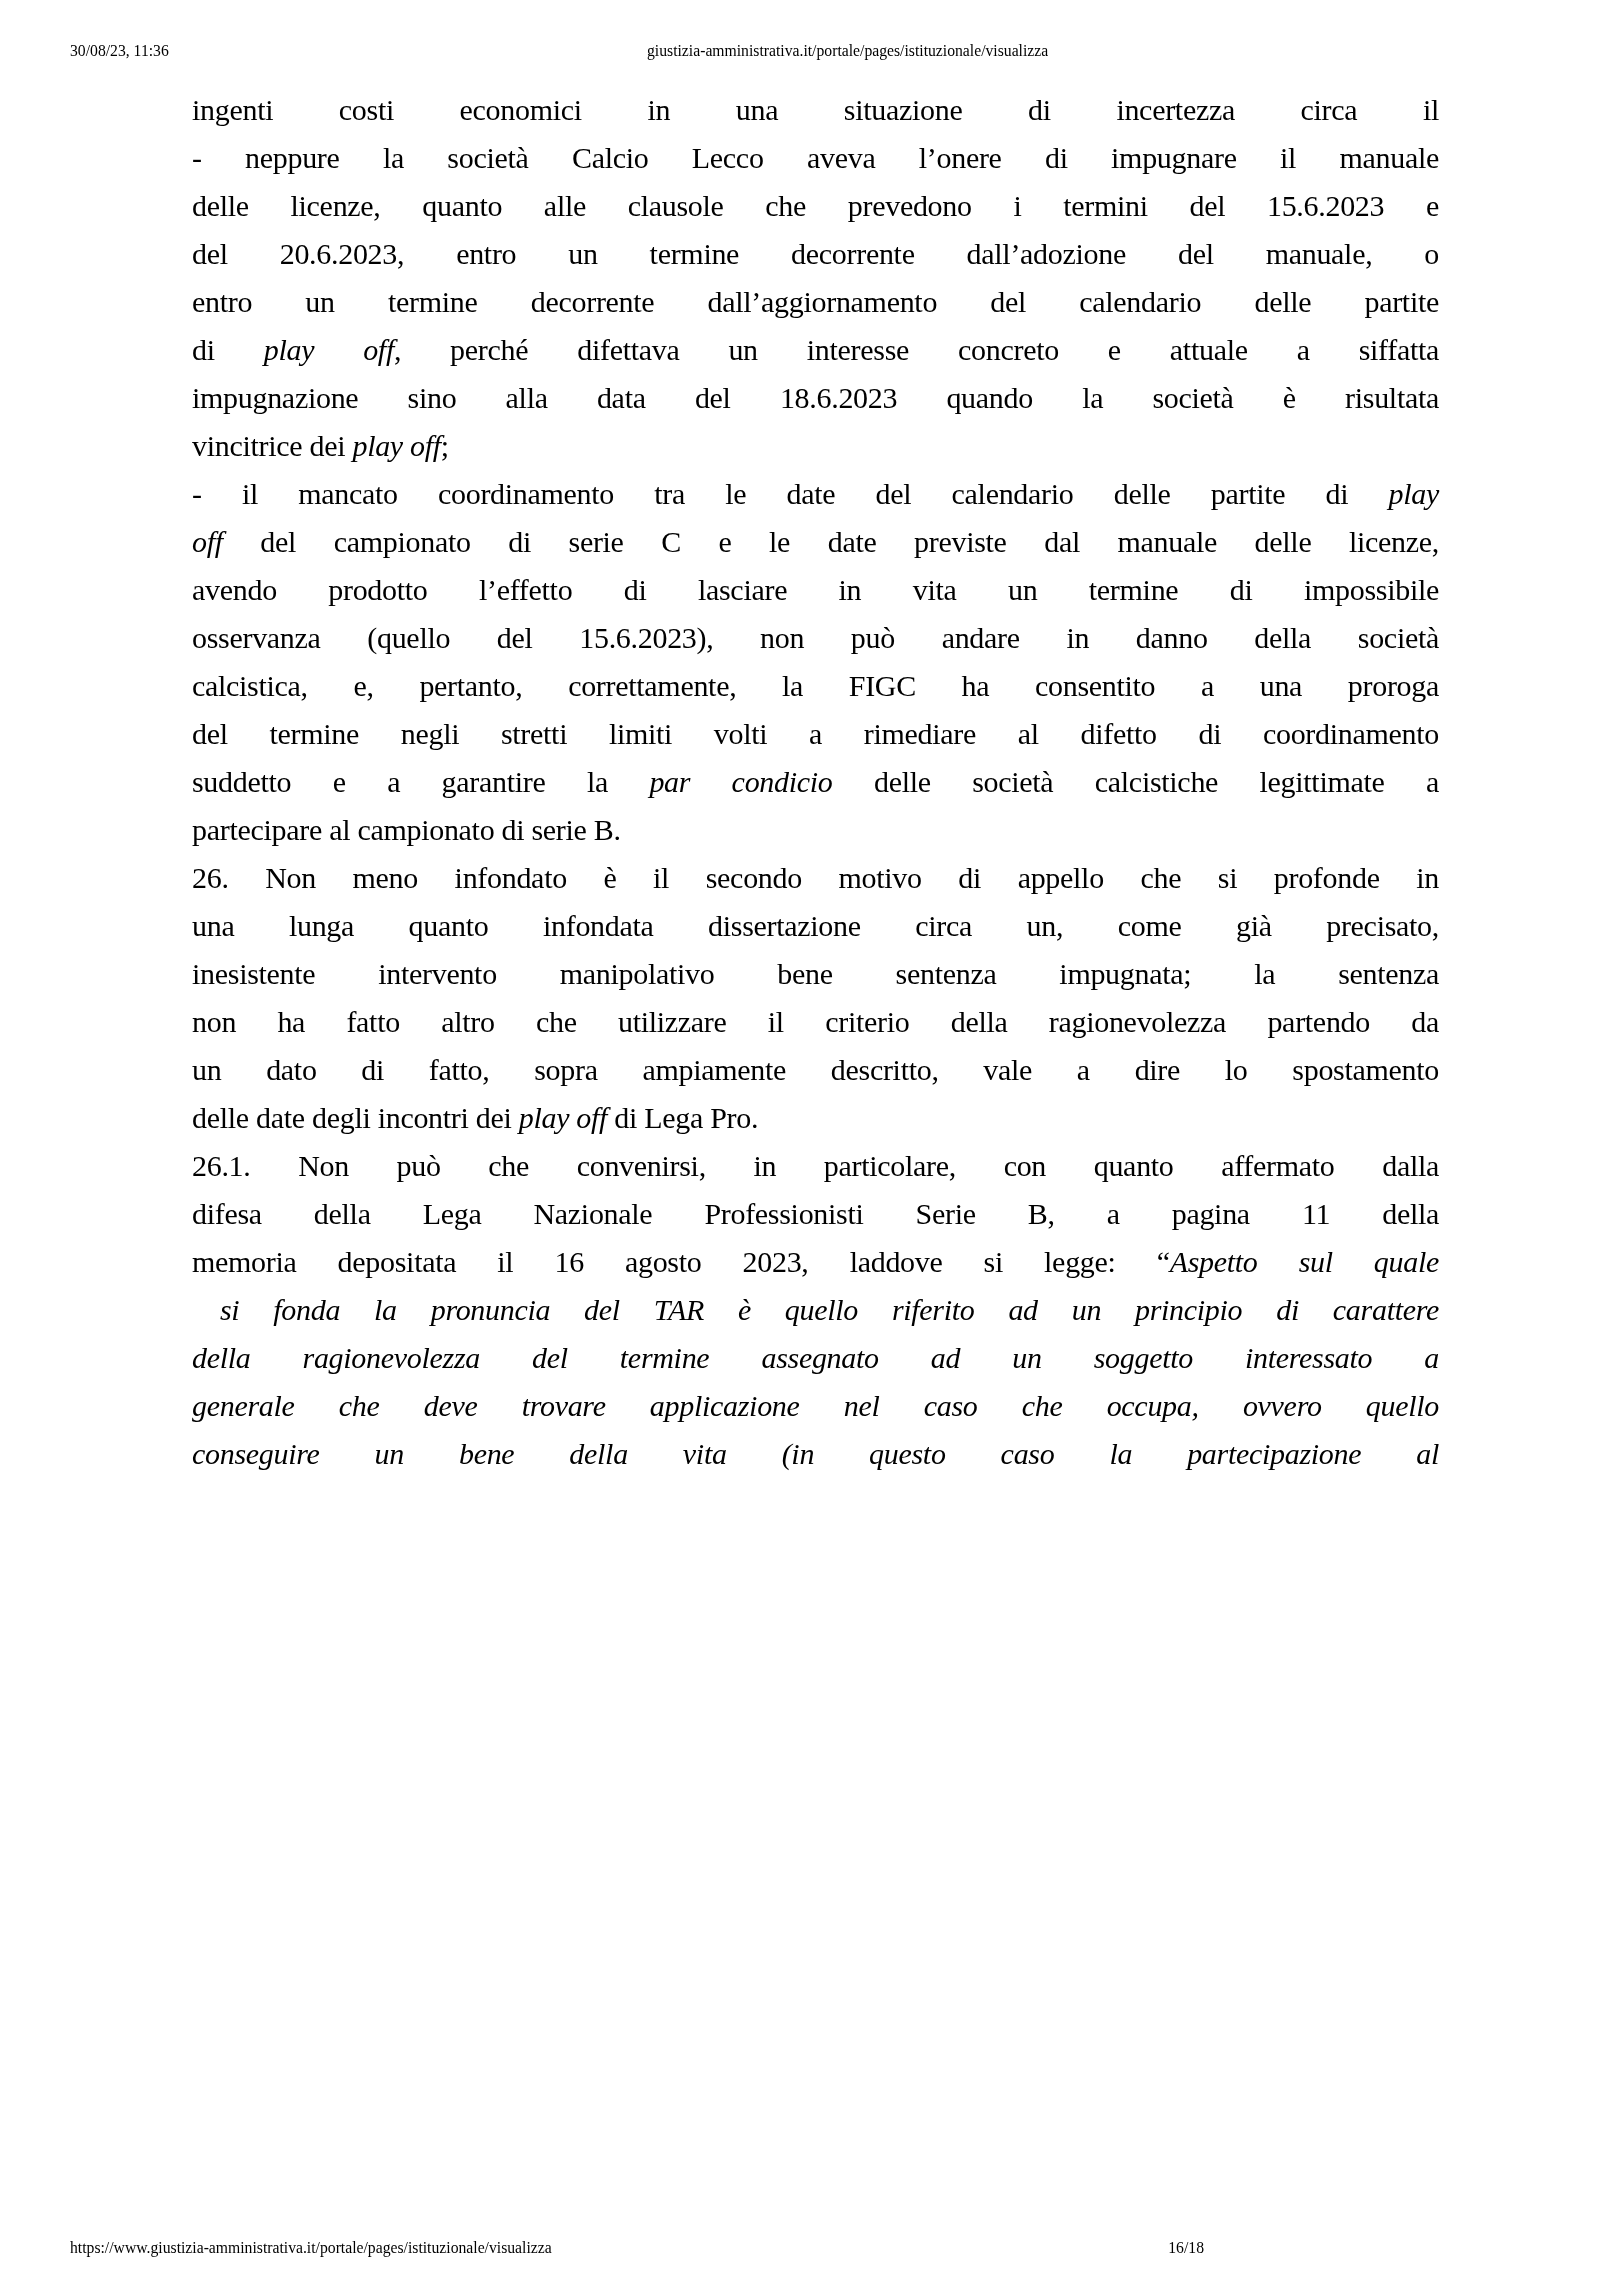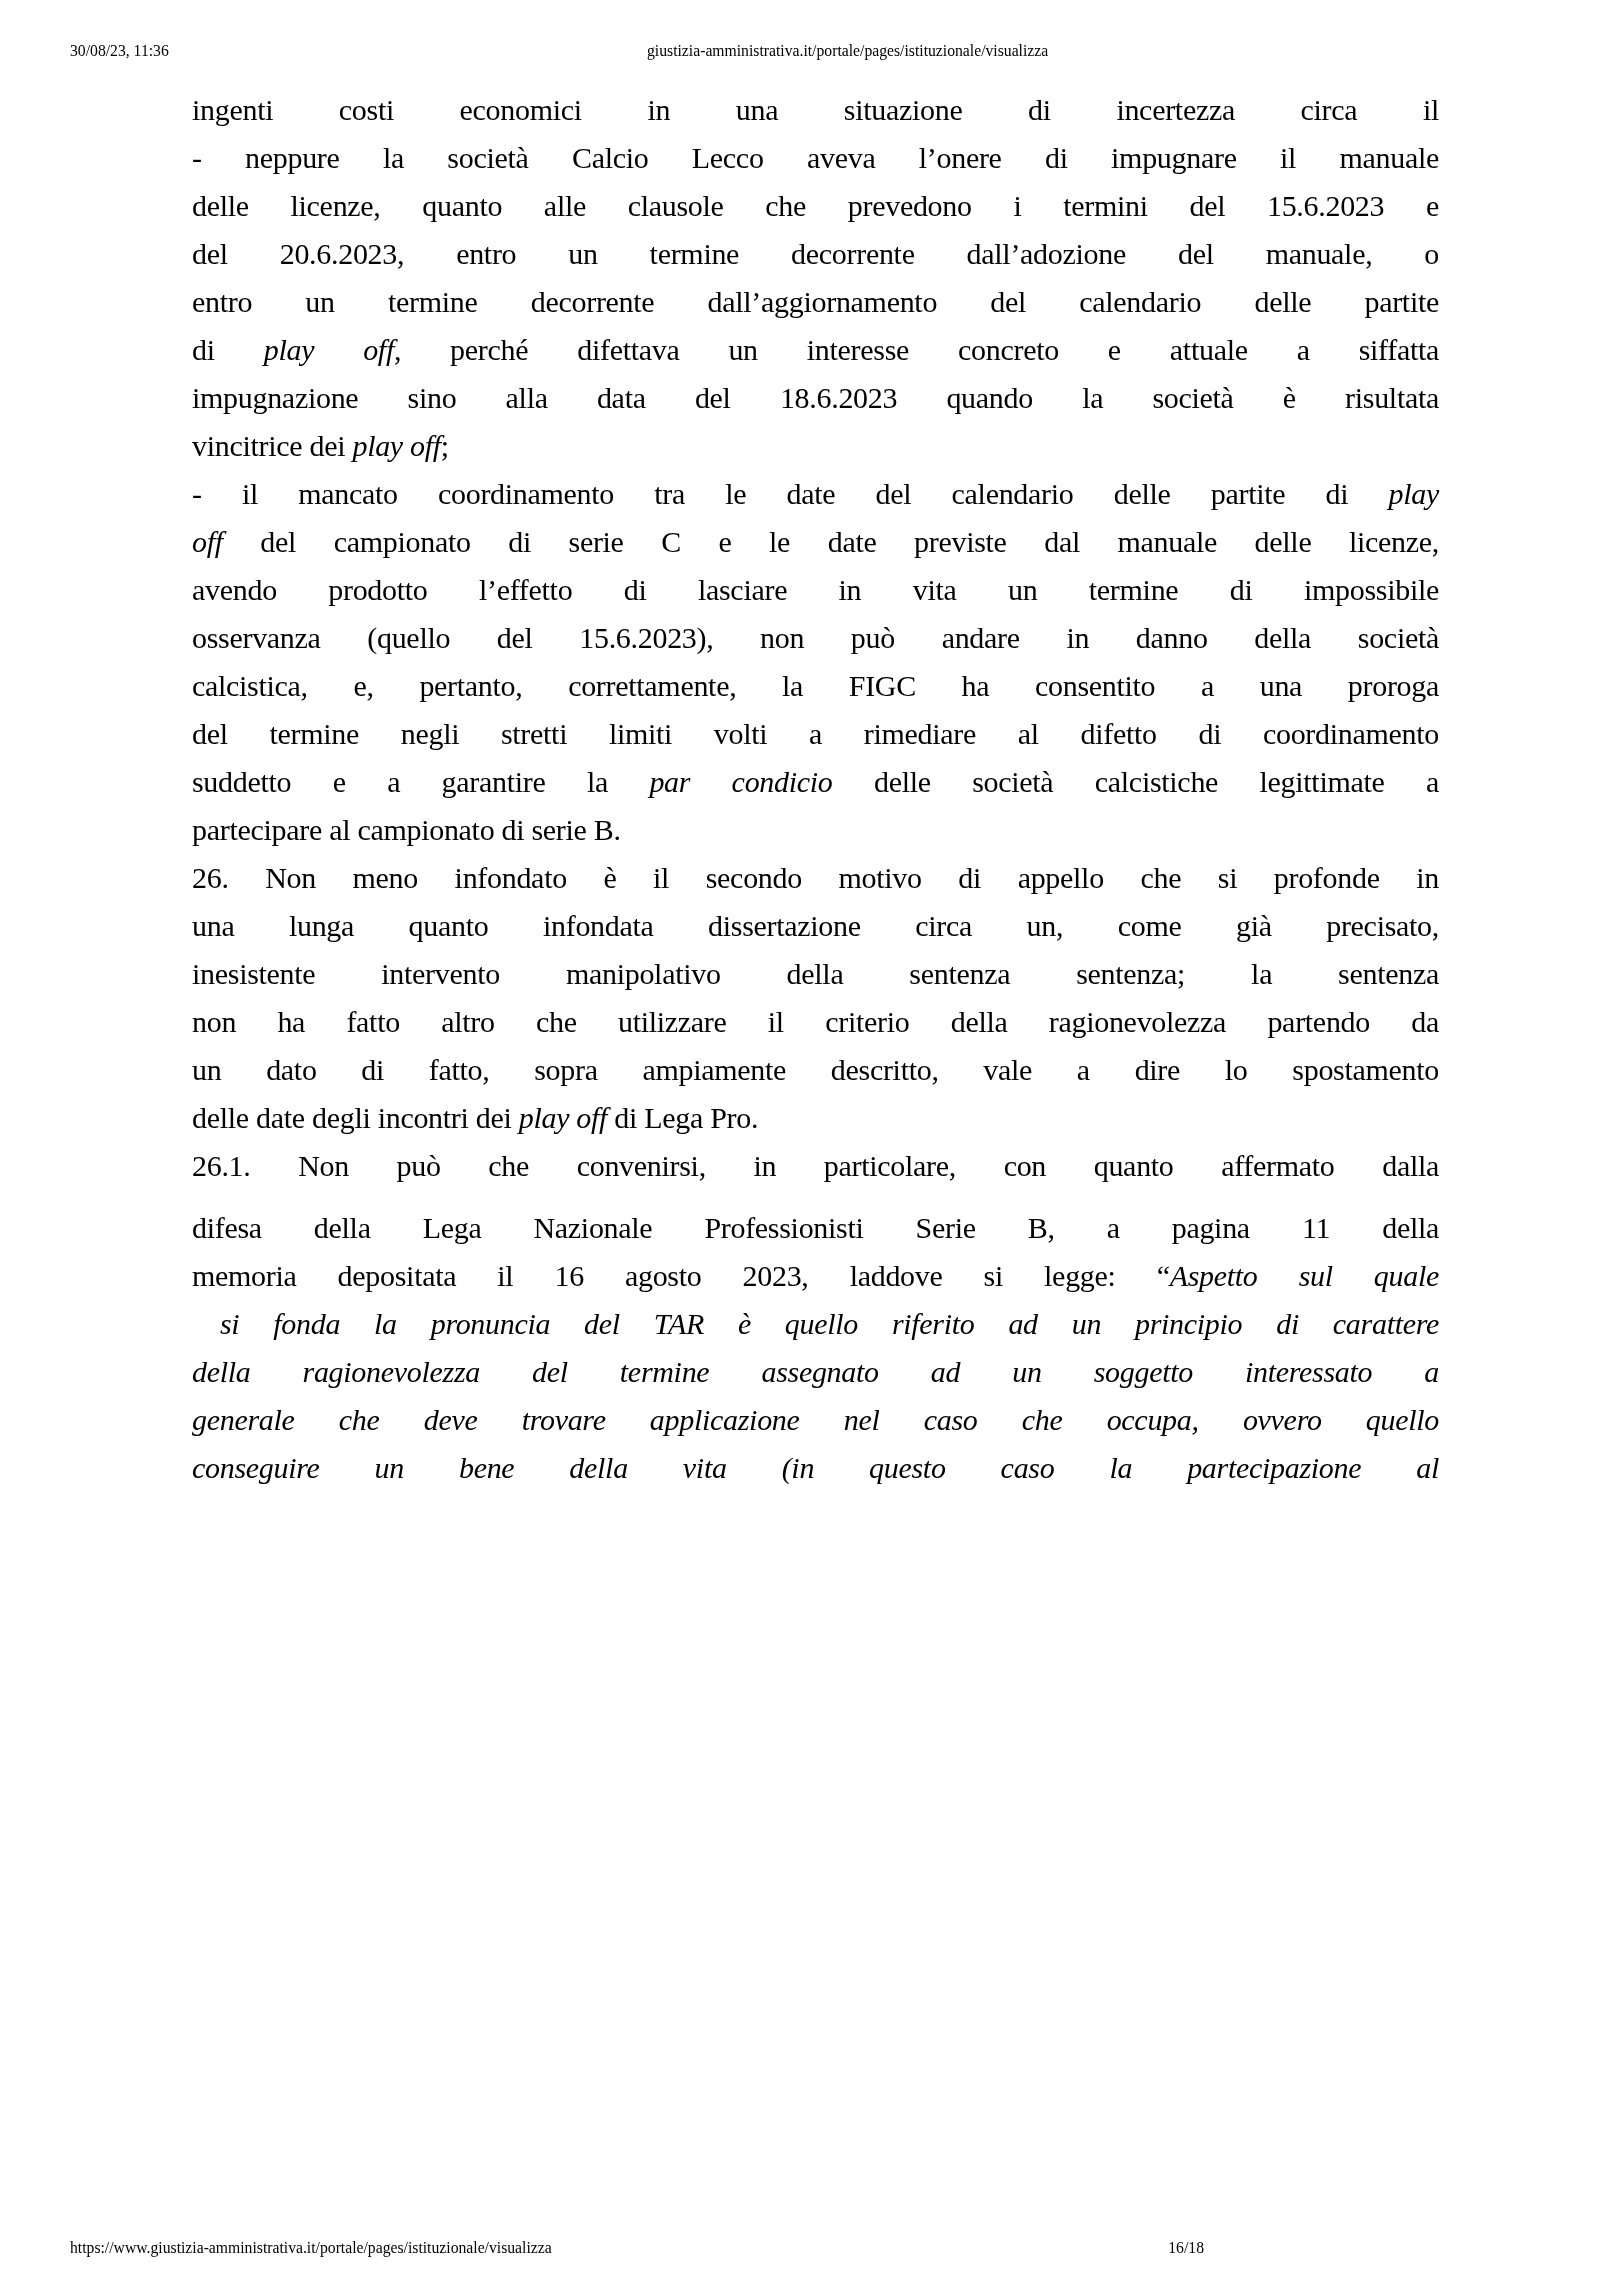--- a/index.html
+++ b/index.html
@@ -74,26 +74,26 @@
     <div class="line" style="white-space: nowrap;"><span>- il mancato coordinamento tra le date del calendario delle partite di </span><span class="it">play</span></div>
     <div class="line" style="white-space: nowrap;"><span class="it">off</span><span> del campionato di serie C e le date previste dal manuale delle licenze,</span></div>
     <div class="line" style="white-space: nowrap;"><span>avendo prodotto l’effetto di lasciare in vita un termine di impossibile</span></div>
     <div class="line" style="white-space: nowrap;"><span>osservanza (quello del 15.6.2023), non può andare in danno della società</span></div>
     <div class="line" style="white-space: nowrap;"><span>calcistica, e, pertanto, correttamente, la FIGC ha consentito a una proroga</span></div>
     <div class="line" style="white-space: nowrap;"><span>del termine negli stretti limiti volti a rimediare al difetto di coordinamento</span></div>
     <div class="line" style="white-space: nowrap;"><span>suddetto e a garantire la </span><span class="it">par condicio</span><span> delle società calcistiche legittimate a</span></div>
     <div class="line last"><span>partecipare al campionato di serie B.</span></div>
     <div class="line" style="white-space: nowrap;"><span>26. Non meno infondato è il secondo motivo di appello che si profonde in</span></div>
     <div class="line" style="white-space: nowrap;"><span>una lunga quanto infondata dissertazione circa un, come già precisato,</span></div>
-    <div class="line" style="white-space: nowrap;"><span>inesistente intervento manipolativo della sentenza sentenza; la sentenza</span></div>
+    <div class="line" style="white-space: nowrap;"><span>inesistente intervento manipolativo bene sentenza impugnata; la sentenza</span></div>
     <div class="line" style="white-space: nowrap;"><span>non ha fatto altro che utilizzare il criterio della ragionevolezza partendo da</span></div>
     <div class="line" style="white-space: nowrap;"><span>un dato di fatto, sopra ampiamente descritto, vale a dire lo spostamento</span></div>
     <div class="line last"><span>delle date degli incontri dei </span><span class="it">play off</span><span> di Lega Pro.</span></div>
     <div class="line" style="white-space: nowrap;"><span>26.1. Non può che convenirsi, in particolare, con quanto affermato dalla</span></div>
-    <div class="line" style="white-space: nowrap; margin-top: 14px;"><span>difesa della Lega Nazionale Professionisti Serie B, a pagina 11 della</span></div>
+    <div class="line" style="white-space: nowrap;"><span>difesa della Lega Nazionale Professionisti Serie B, a pagina 11 della</span></div>
     <div class="line" style="white-space: nowrap;"><span>memoria depositata il 16 agosto 2023, laddove si legge: “</span><span class="it">Aspetto sul quale</span></div>
     <div class="line" style="white-space: nowrap; margin-left: 28px;"><span class="it">si fonda la pronuncia del TAR è quello riferito ad un principio di carattere</span></div>
     <div class="line" style="white-space: nowrap;"><span class="it">della ragionevolezza del termine assegnato ad un soggetto interessato a</span></div>
     <div class="line" style="white-space: nowrap;"><span class="it">generale che deve trovare applicazione nel caso che occupa, ovvero quello</span></div>
     <div class="line" style="white-space: nowrap;"><span class="it">conseguire un bene della vita (in questo caso la partecipazione al</span></div>
   </div>
 
 <div class="print-footer">
   <span class="ftr-left">https://www.giustizia-amministrativa.it/portale/pages/istituzionale/visualizza</span>
   <span class="ftr-right">16/18</span>

